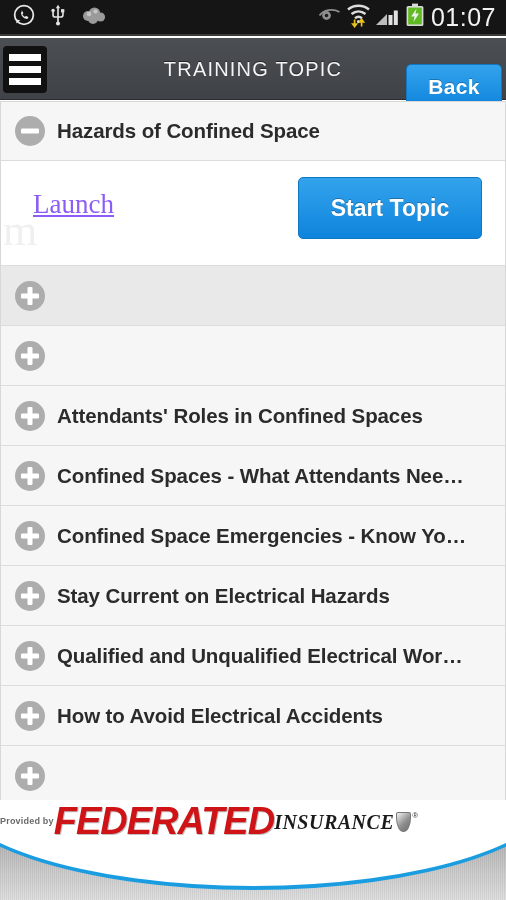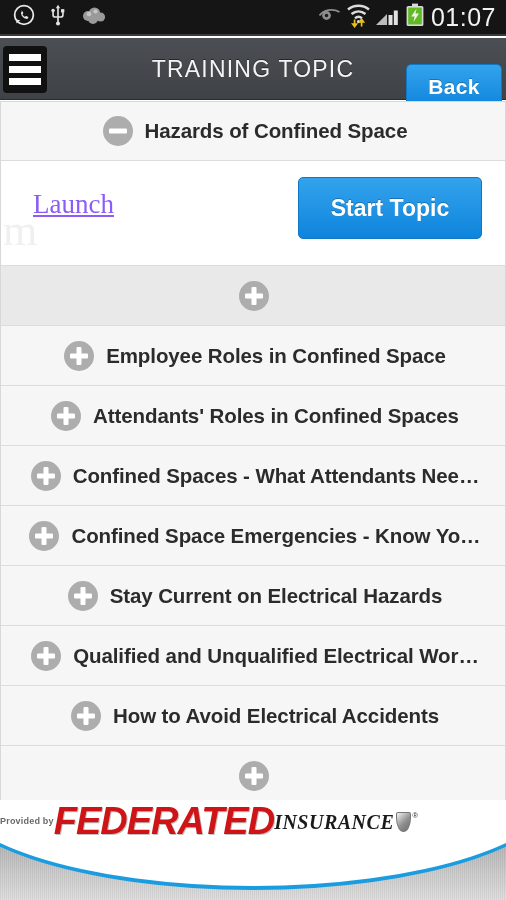--- a/index.html
+++ b/index.html
@@ -37,21 +37,21 @@
   .hamburger {
     position:absolute; left:3px; top:8px; width:44px; height:47px;
     background:#111; border-radius:4px;
     display:flex; flex-direction:column; justify-content:center; align-items:center; gap:5px;
     cursor:pointer;
   }
   .hamburger i { display:block; width:32px; height:7px; background:#fff; }
   .header-title {
     position:absolute; left:0; top:0; width:506px; height:62px;
     display:flex; align-items:center; justify-content:center;
-    color:#f4f4f4; font-size:23px; letter-spacing:1.2px; font-weight:400;
+    color:#f4f4f4; font-size:20px; letter-spacing:1.2px; font-weight:400;
     text-shadow:0 -1px 0 rgba(0,0,0,.5);
   }
   .btn-blue {
     background:linear-gradient(#33a3ec,#0e84dc);
     border:1px solid #0f77c4;
     border-radius:5px;
     color:#fff;
     text-shadow:0 -1px 0 rgba(0,0,0,.25);
     cursor:pointer;
     display:flex; align-items:center; justify-content:center;
@@ -71,21 +71,20 @@
     border-top:none;
     background:#fff;
   }
   .row {
     position:relative;
     height:60px;
     display:flex; align-items:center;
     border-bottom:1px solid #dcdcdc;
     background:#f6f6f6;
     cursor:pointer;
-    justify-content:center;
   }
   .row.first { border-top:1px solid #d8d8d8; }
   .row.active { background:#e9e9e9; }
   .row-icon {
     width:30px; height:30px; margin-left:14px; margin-right:12px;
     border-radius:50%;
     background:#adadad;
     position:relative; flex:none;
   }
   .row-icon::before {
@@ -270,21 +269,20 @@
         <span class="ghost-m">m</span>
         <a class="launch-link">Launch</a>
         <div class="btn-blue start-btn">Start Topic</div>
       </div>
 
       <div class="row active">
         <span class="row-icon plus"></span>
       </div>
       <div class="row">
         <span class="row-icon plus"></span>
-        <span class="row-label">Employee Roles in Confined Space</span>
       </div>
       <div class="row">
         <span class="row-icon plus"></span>
         <span class="row-label">Attendants' Roles in Confined Spaces</span>
       </div>
       <div class="row">
         <span class="row-icon plus"></span>
         <span class="row-label">Confined Spaces - What Attendants Nee…</span>
       </div>
       <div class="row">

